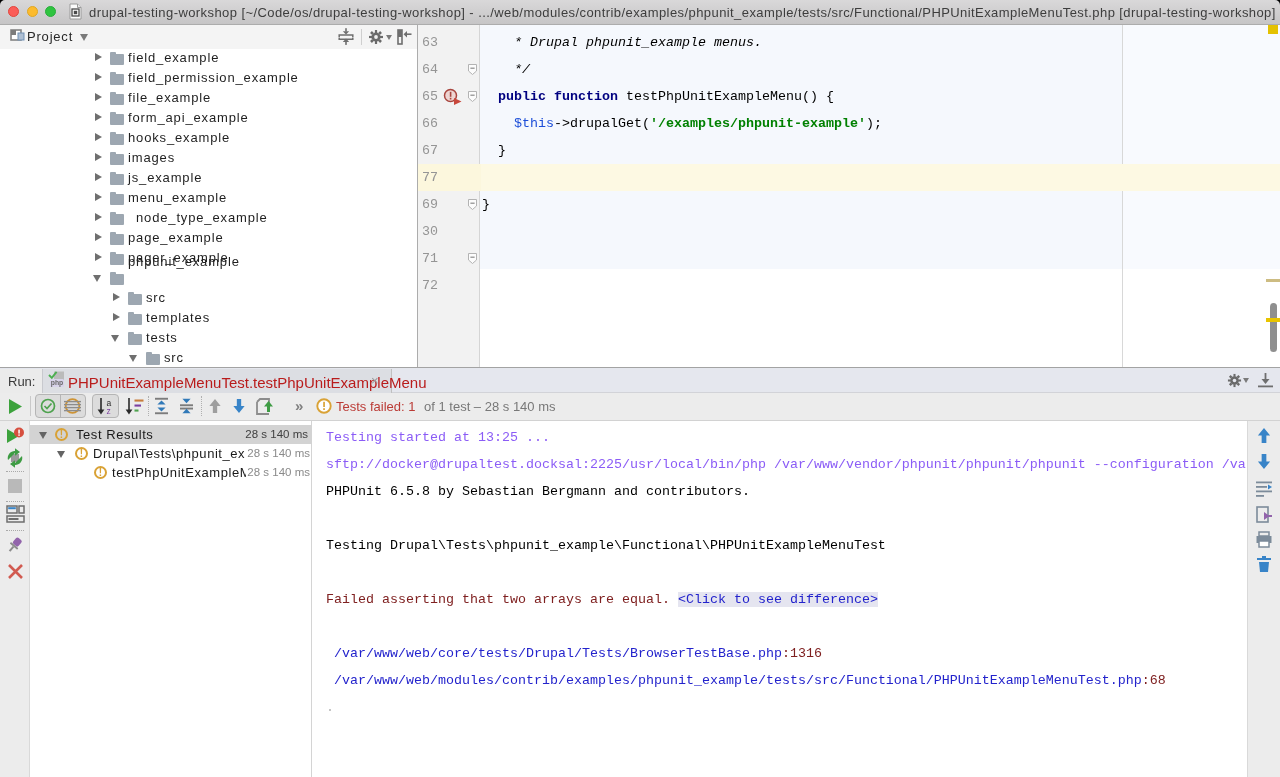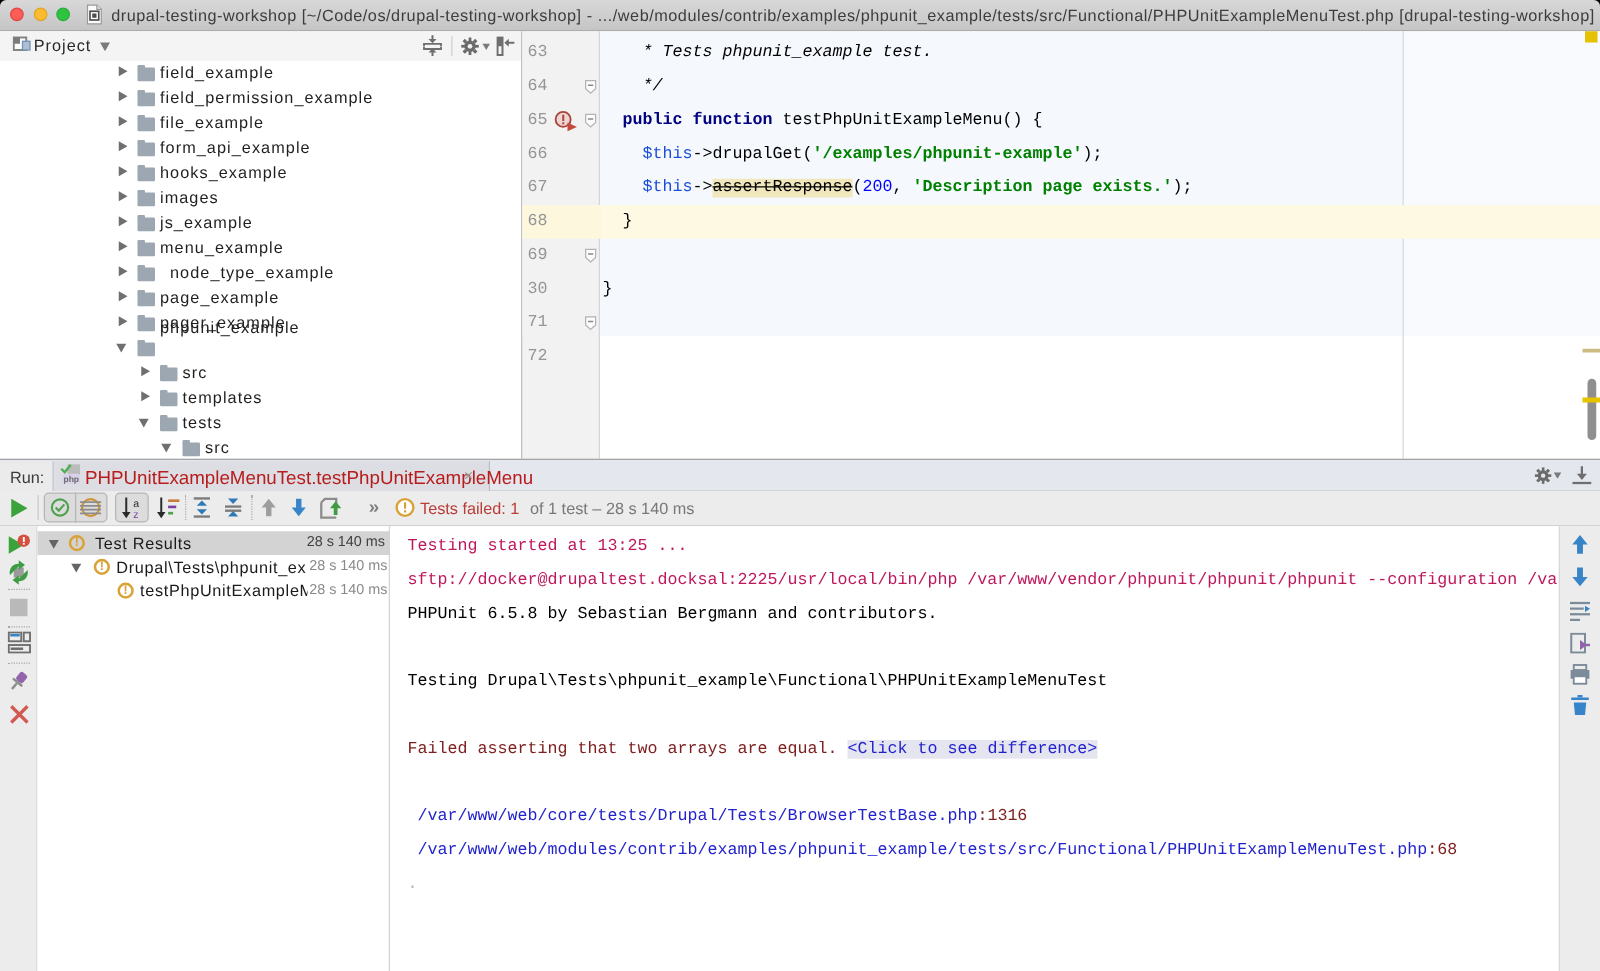--- a/index.html
+++ b/index.html
@@ -53,21 +53,21 @@
   #toolbar { position:absolute; left:0; top:26px; width:1280px; height:28px; background:#ececec; border-bottom:1px solid #d2d2d2; }
   #lstrip { position:absolute; left:0; top:54px; width:30px; height:356px; background:#ececec; border-right:1px solid #d9d9d9; }
   #rstrip { position:absolute; left:1247px; top:54px; width:33px; height:356px; background:#ececec; border-left:1px solid #d9d9d9; }
   #ttree { position:absolute; left:30px; top:54px; width:282px; height:356px; background:#fff; border-right:1px solid #d4d4d4; }
   #console { position:absolute; left:313px; top:54px; width:934px; height:356px; background:#fff; overflow:hidden; }
   .trow2 { position:absolute; height:19px; font-size:13px; letter-spacing:0.55px; color:#1a1a1a; white-space:nowrap; overflow:hidden; }
   .dur { position:absolute; color:#8a8a8a; font-size:11.5px; }
   .warnball { position:absolute; width:13px; height:13px; border:2px solid #d9a236; border-radius:50%; color:#d9a236; font-weight:bold; font-size:10px; text-align:center; line-height:9px; }
   #conpre { position:absolute; left:13px; top:3px; }
   #conpre div { height:27px; white-space:pre; }
-  .navy { color:#be185d; }
+  .navy { color:#8b5cf6; }
   .mrn { color:#7f2020; }
   .lnk { color:#2323cc; }
   .lnkhl { background:#e5e5f0; }
 </style>
 </head>
 <body>
   <div id="cornerL"></div>
 <div id="cornerR"></div>
   <div id="titlebar">
     <div class="tl" style="left:8px;  background:#fb5d58; border:0.5px solid #e2463d;"></div>
@@ -177,21 +177,21 @@
   <div id="ed-margin"></div>
   <div id="ed-caret"></div>
   <div id="ed-gutter"></div>
   <div id="ed-gutter-y"></div>
 
   <div class="lnum mono" style="top:29px">63</div>
   <div class="lnum mono" style="top:56px">64</div>
   <div class="lnum mono" style="top:83px">65</div>
   <div class="lnum mono" style="top:110px">66</div>
   <div class="lnum mono" style="top:137px">67</div>
-  <div class="lnum mono" style="top:164px">68</div>
+  <div class="lnum mono" style="top:164px">77</div>
   <div class="lnum mono" style="top:191px">69</div>
   <div class="lnum mono" style="top:218px">30</div>
   <div class="lnum mono" style="top:245px">71</div>
   <div class="lnum mono" style="top:272px">72</div>
 
   <svg class="abs fold" style="left:467px;top:63px" width="11" height="13" viewBox="0 0 11 13">
     <path d="M1.5 1.5 h8 v6.5 l-4 3.5 l-4 -3.5 z" fill="#fcfcfc" stroke="#b3b3b3"></path>
     <rect x="3.4" y="4.6" width="4.2" height="1.2" fill="#8a8a8a"></rect>
   </svg>
   <svg class="abs fold" style="left:467px;top:90px" width="11" height="13" viewBox="0 0 11 13">
@@ -212,25 +212,24 @@
     <rect x="6.8" y="3.8" width="1.6" height="5" fill="#a8453e"></rect>
     <rect x="6.8" y="9.8" width="1.6" height="1.7" fill="#a8453e"></rect>
     <path d="M11 10 L18.5 13.5 L11 17 Z" fill="#c8473b"></path>
   </svg>
 
   <div class="abs" style="left:1268px;top:25px;width:10px;height:9px;background:#e4c101"></div>
   <div class="abs" style="left:1266px;top:279px;width:14px;height:3px;background:#cdbc82"></div>
   <div class="abs" style="left:1270px;top:303px;width:7px;height:49px;background:#8f8f8f;border-radius:4px"></div>
   <div class="abs" style="left:1266px;top:318px;width:14px;height:4px;background:#e8c400"></div>
   <div id="code" class="mono">
-    <div class="cmt">    * Tests phpunit_example test.</div>
+    <div class="cmt">    * Drupal phpunit_example menus.</div>
     <div class="cmt">    */</div>
     <div>  <span class="kw">public function</span> testPhpUnitExampleMenu() {</div>
     <div>    <span class="var">$this</span>-&gt;drupalGet(<span class="str">'/examples/phpunit-example'</span>);</div>
-    <div>    <span class="var">$this</span>-&gt;<span class="depr">assertResponse</span>(<span class="num">200</span>, <span class="str">'Description page exists.'</span>);</div>
     <div>  }</div>
     <div></div>
     <div>}</div>
   </div>
 
   <div id="runpanel">
     <div id="tabbar">
       <div id="runlbl-bg"></div>
       <div id="tab-sel"></div>
       <div class="runlbl">Run:</div>

